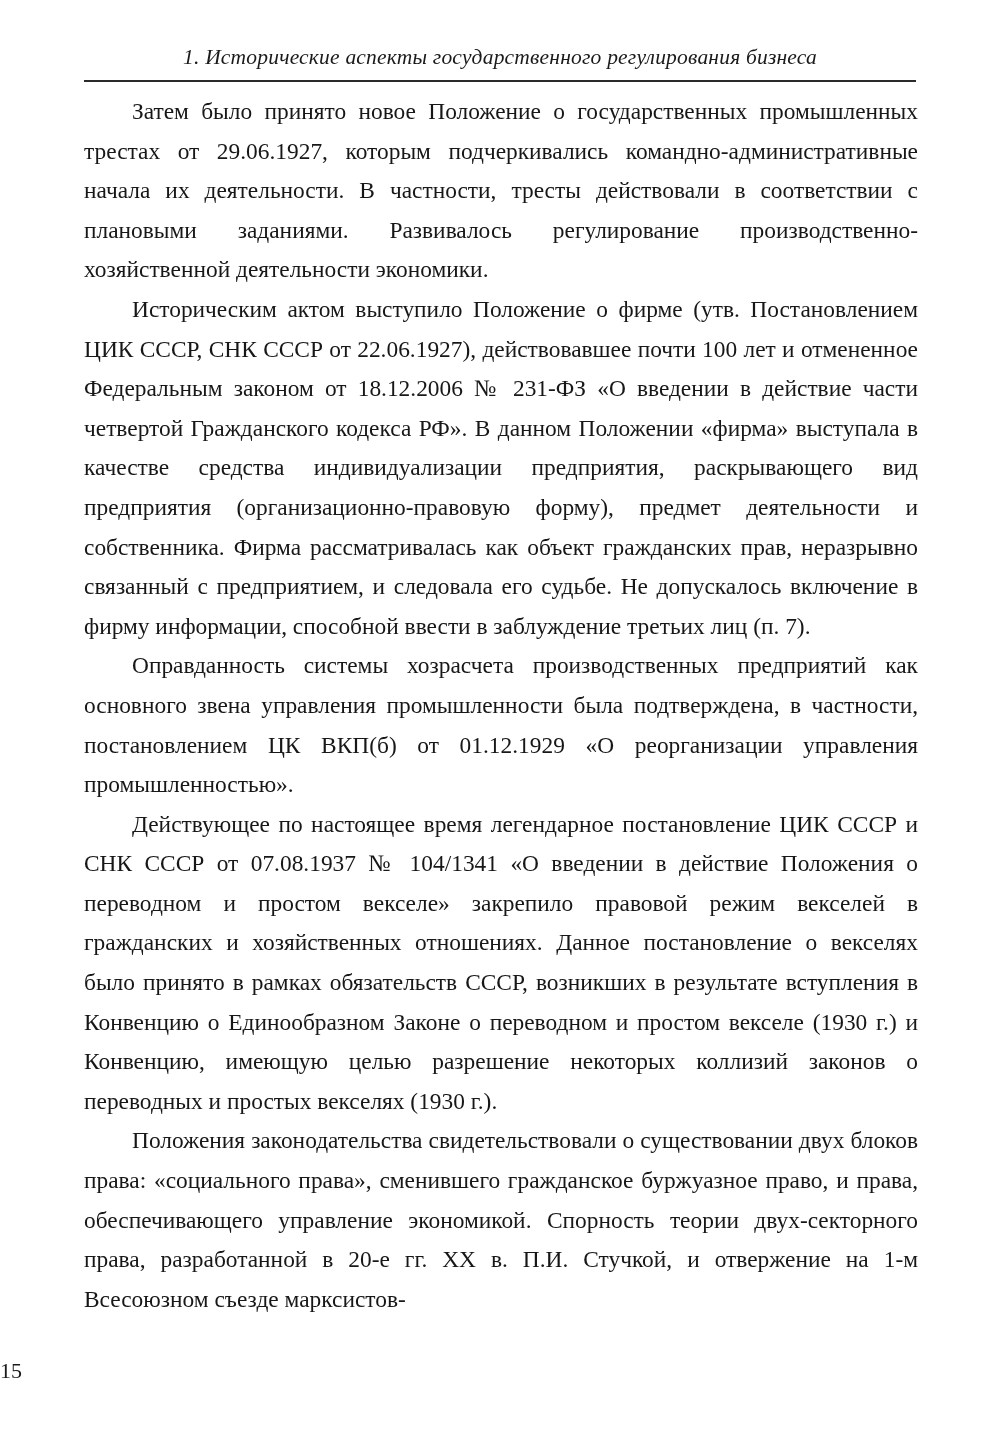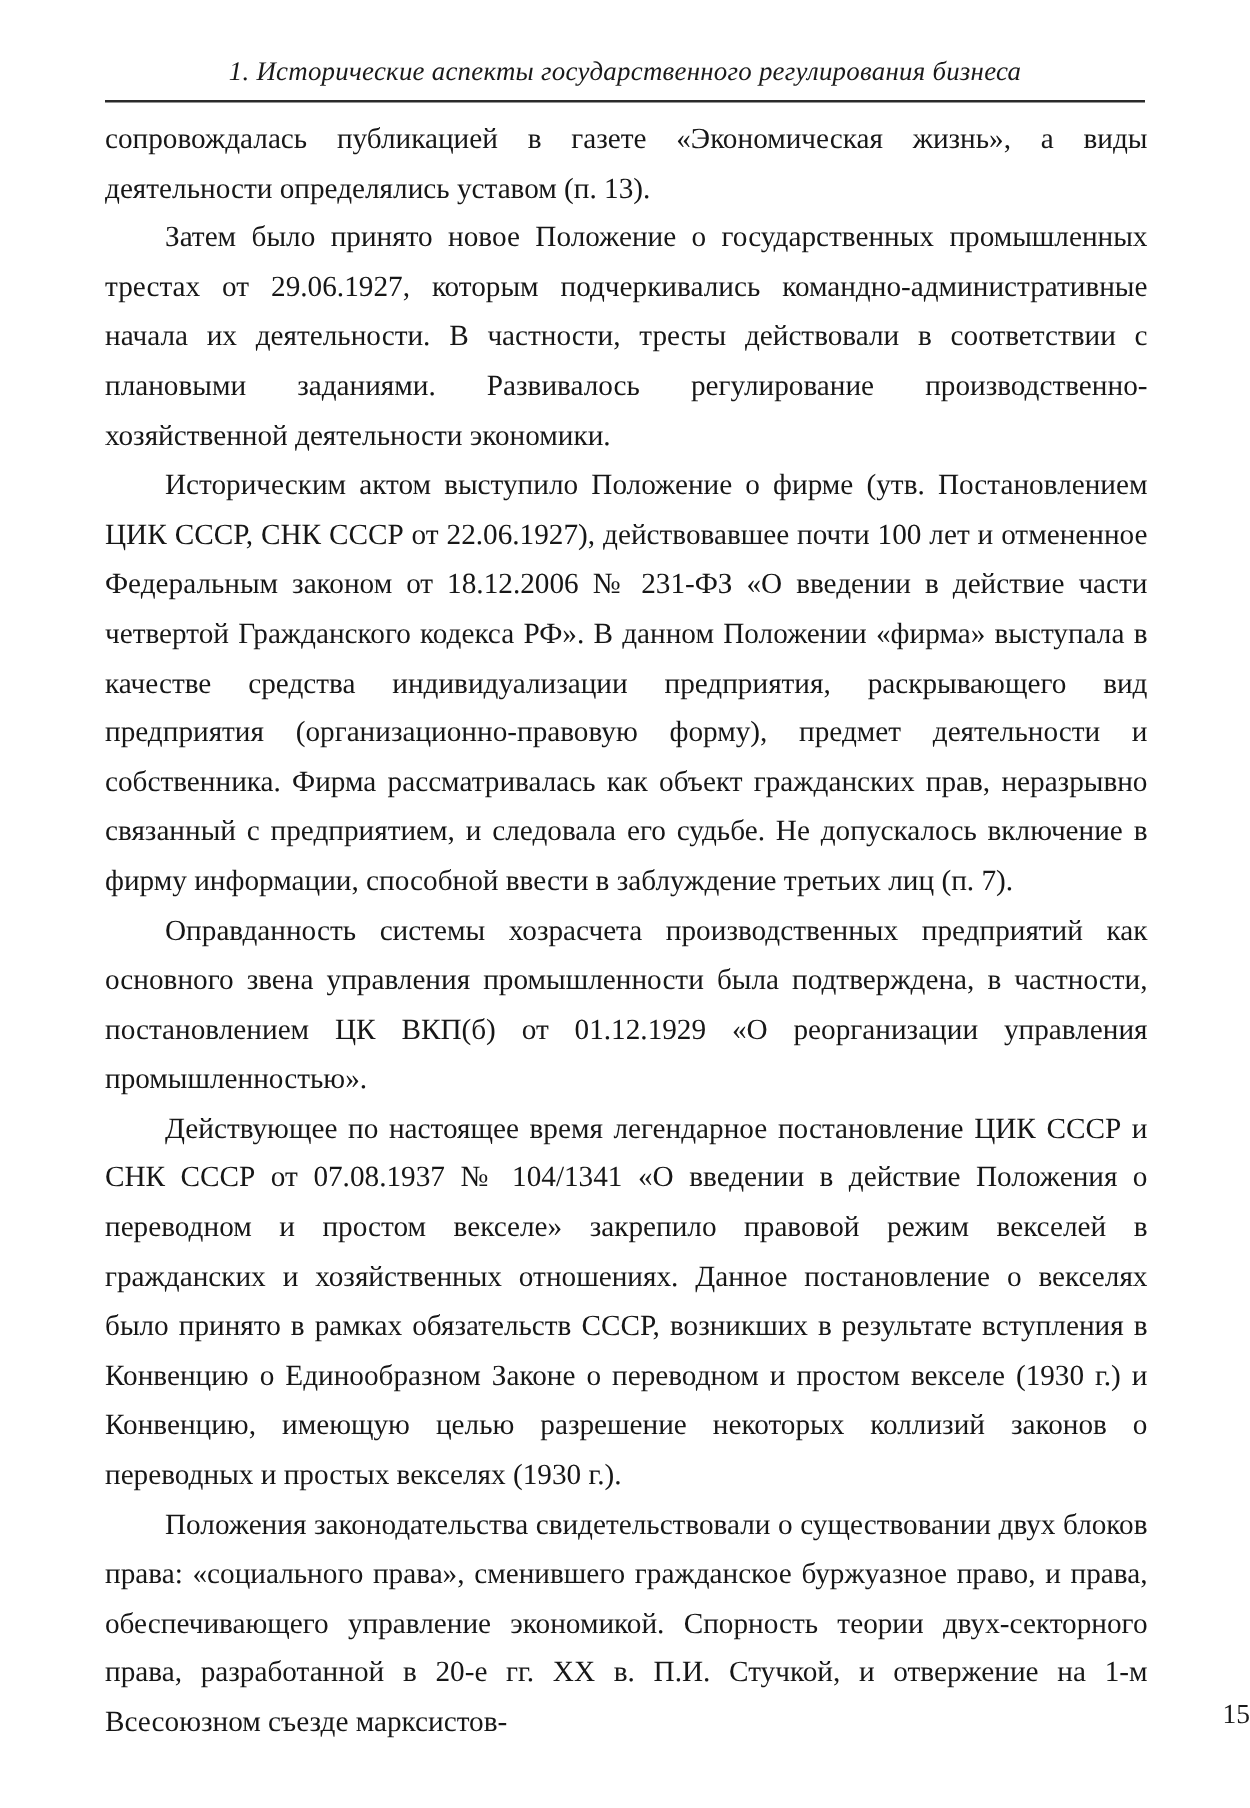--- a/index.html
+++ b/index.html
@@ -65,37 +65,36 @@
     color: #171717;
   }
   p.indent {
     text-indent: 48px;
   }
   .folio {
     position: absolute;
     left: 0;
     right: 0;
     top: 1358px;
-    text-align: right;
+    text-align: left;
     font-size: 22px;
     color: #1a1a1a;
   }
 </style>
 </head>
 <body>
 
 <div class="page">
 
   <div class="running-head">
     <span class="rh-text">1. Исторические аспекты государственного регулирования бизнеса</span>
     <div class="rh-rule"></div>
   </div>
 
   <div class="content">
-    <p class="para">сопровождалась публикацией в газете «Экономическая жизнь», а виды деятельности определялись уставом (п. 13).</p>
     <p class="para indent">Затем было принято новое Положение о государственных промышленных трестах от 29.06.1927, которым подчеркивались командно-административные начала их деятельности. В частности, тресты действовали в соответствии с плановыми заданиями. Развивалось регулирование производственно-хозяйственной деятельности экономики.</p>
     <p class="para indent">Историческим актом выступило Положение о фирме (утв. Постановлением ЦИК СССР, СНК СССР от 22.06.1927), действовавшее почти 100 лет и отмененное Федеральным законом от 18.12.2006 № 231-ФЗ «О введении в действие части четвертой Гражданского кодекса РФ». В данном Положении «фирма» выступала в качестве средства индивидуализации предприятия, раскрывающего вид предприятия (организационно-правовую форму), предмет деятельности и собственника. Фирма рассматривалась как объект гражданских прав, неразрывно связанный с предприятием, и следовала его судьбе. Не допускалось включение в фирму информации, способной ввести в заблуждение третьих лиц (п. 7).</p>
     <p class="para indent">Оправданность системы хозрасчета производственных предприятий как основного звена управления промышленности была подтверждена, в частности, постановлением ЦК ВКП(б) от 01.12.1929 «О реорганизации управления промышленностью».</p>
     <p class="para indent">Действующее по настоящее время легендарное постановление ЦИК СССР и СНК СССР от 07.08.1937 № 104/1341 «О введении в действие Положения о переводном и простом векселе» закрепило правовой режим векселей в гражданских и хозяйственных отношениях. Данное постановление о векселях было принято в рамках обязательств СССР, возникших в результате вступления в Конвенцию о Единообразном Законе о переводном и простом векселе (1930 г.) и Конвенцию, имеющую целью разрешение некоторых коллизий законов о переводных и простых векселях (1930 г.).</p>
     <p class="para indent">Положения законодательства свидетельствовали о существовании двух блоков права: «социального права», сменившего гражданское буржуазное право, и права, обеспечивающего управление экономикой. Спорность теории двух-секторного права, разработанной в 20-е гг. XX в. П.И. Стучкой, и отвержение на 1-м Всесоюзном съезде марксистов-</p>
   </div>
 
   <div class="folio">15</div>
 
 </div>

